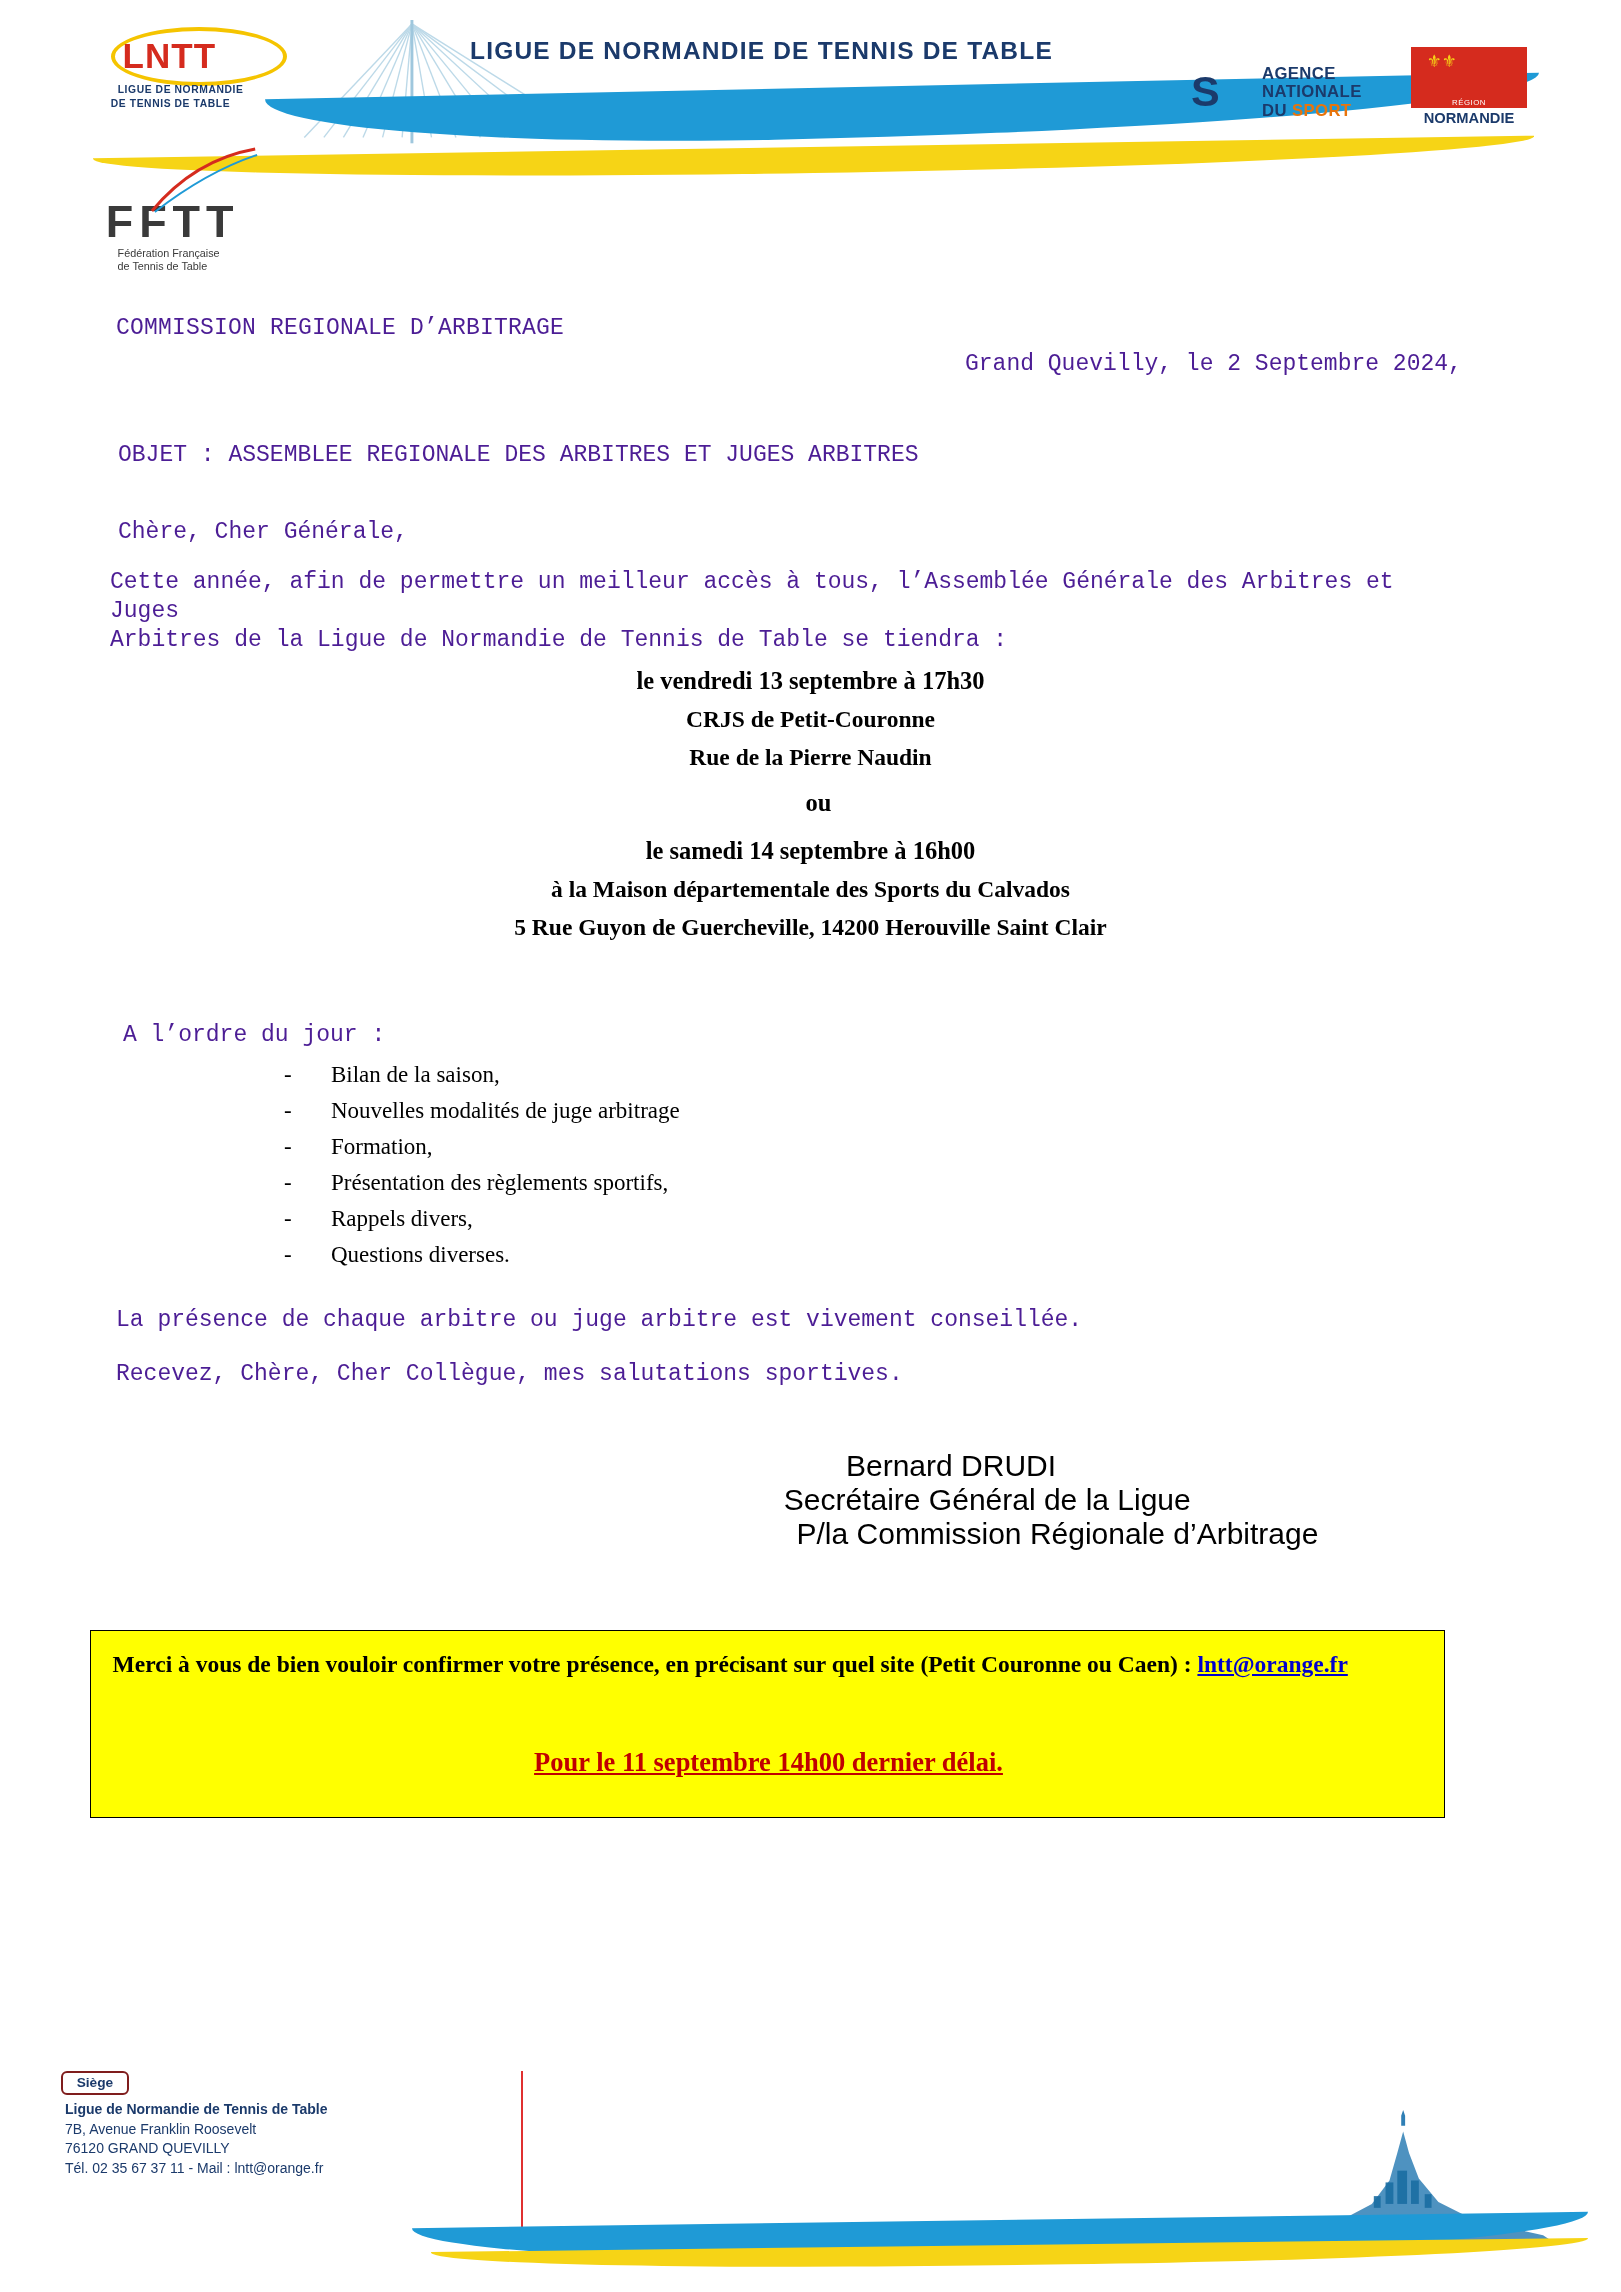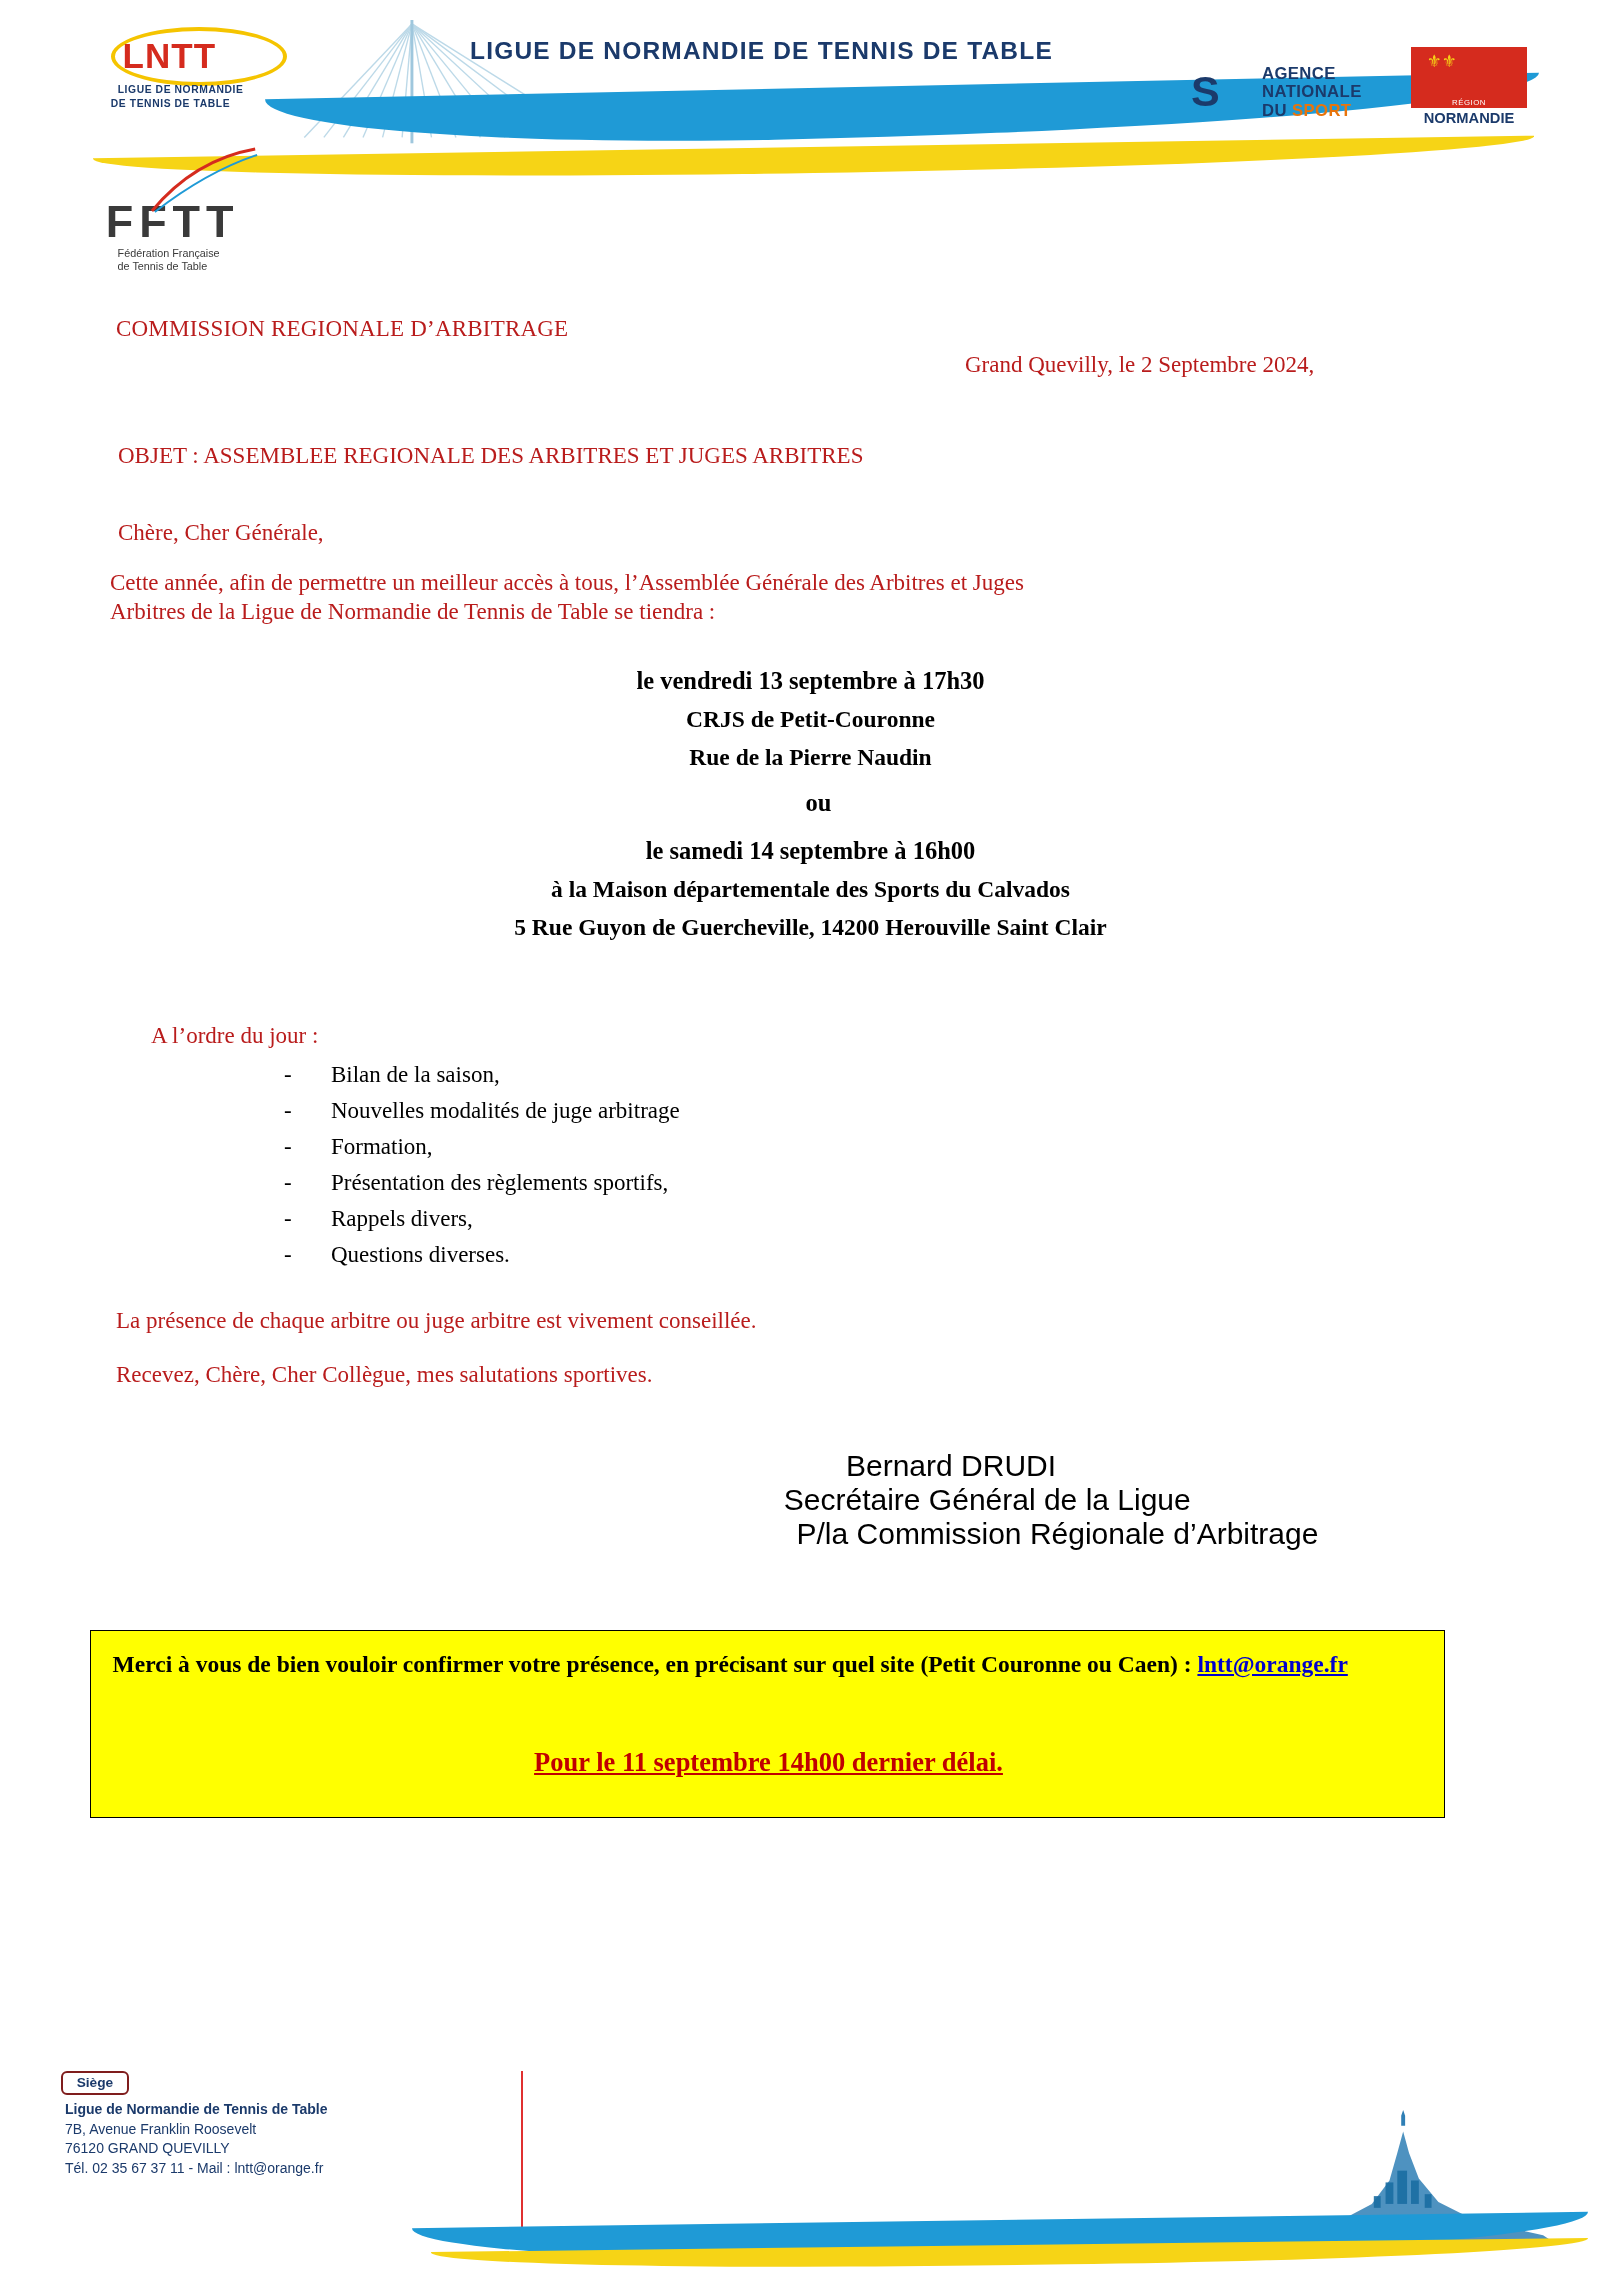--- a/index.html
+++ b/index.html
@@ -217,24 +217,24 @@
 
   
   .doc {
     position: absolute;
     left: 0;
     top: 0;
     width: 1621px;
   }
   .txt {
     position: absolute;
-    font-family: Liberation Serif, serif;
+    font-family: Liberation Mono, monospace;
     font-size: 23px;
     line-height: 29px;
-    color: #b91c1c;
+    color: #4c1d95;
   }
   .commission { left: 116px; top: 314px; letter-spacing: 0.2px; }
   .date-line { left: 965px; top: 350px; }
   .objet { left: 118px; top: 441px; }
   .salut { left: 118px; top: 518px; }
   .para1 { left: 110px; top: 568px; width: 1323px; }
   .para1 .l2 { display: block; }
 
   .meeting {
     position: absolute;
@@ -244,21 +244,21 @@
     text-align: center;
     font-weight: bold;
     font-size: 24.5px;
     line-height: 38px;
     font-family: "Liberation Serif", serif;
   }
   .meeting .ou { display: block; margin-top: 7.8px; padding-left: 16px; }
   .meeting .l2, .meeting .l3 { font-size: 23.5px; }
   .meeting .s2-line1 { display: block; margin-top: 9.8px; }
 
-  .ordre { left: 123px; top: 1021px; margin-left: 28px; }
+  .ordre { left: 123px; top: 1021px; }
   .agenda {
     position: absolute;
     left: 284px;
     top: 1057px;
     margin: 0;
     padding: 0;
     list-style: none;
   }
   .agenda li {
     font-family: Liberation Serif, serif;

